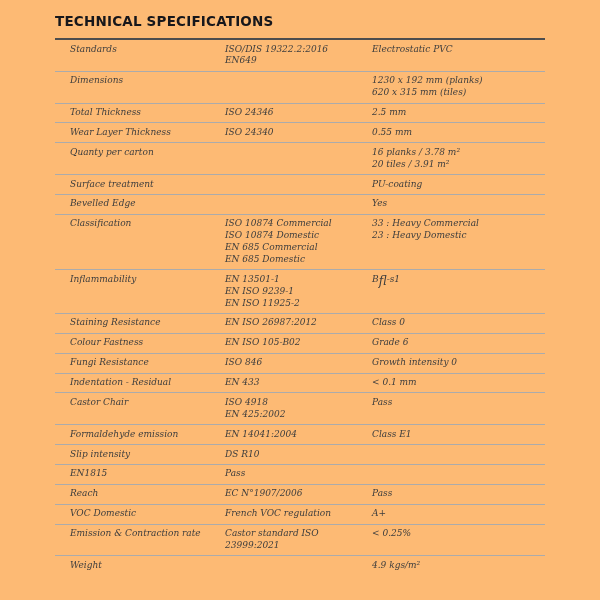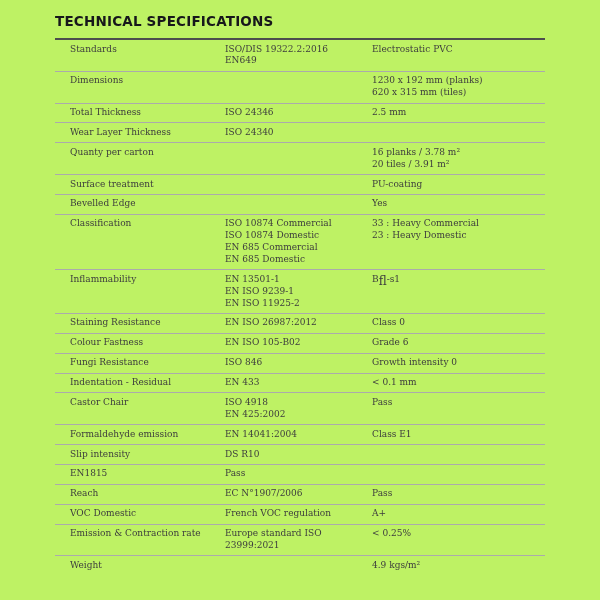--- a/index.html
+++ b/index.html
@@ -1,24 +1,24 @@
 <!DOCTYPE html>
 <html><head>
 <meta charset="utf-8">
 <style>
   html,body{margin:0;padding:0;background:#ffffff;}
-  .page{position:relative;width:600px;height:600px;background:#bef264;overflow:hidden;
+  .page{position:relative;width:600px;height:600px;background:#fdba74;overflow:hidden;
         font-family:"DejaVu Serif", serif;color:#3d3d3d;}
   .content{margin:13px 55px 0 55px;}
   .title{font-family:"DejaVu Sans", sans-serif;font-weight:800;font-size:13.5px;
          letter-spacing:0.2px;color:#17171b;margin:0 0 9px 0;}
   .spec-table{border-top:2px solid #4d4d4d;}
   .row{display:grid;grid-template-columns:155px 147px 1fr;
        padding:3.5px 0 3.5px 15px;border-bottom:1px solid #ababab;
-       font-size:9px;line-height:1.32;}
+       font-size:9px;line-height:1.32;font-style:italic;}
   .row:last-child{border-bottom:none;}
   .cell{white-space:pre-line;}
   .sub{font-size:12px;vertical-align:sub;}
 </style>
 </head>
 <body>
 
 <div class="page">
   <div class="content">
     <h1 class="title">TECHNICAL SPECIFICATIONS</h1>
@@ -38,20 +38,21 @@
 620 x 315 mm (tiles)</div>
       </div>
       <div class="row">
         <div class="cell">Total Thickness</div>
         <div class="cell">ISO 24346</div>
         <div class="cell">2.5 mm</div>
       </div>
       <div class="row">
         <div class="cell">Wear Layer Thickness</div>
         <div class="cell">ISO 24340</div>
+        <div class="cell">0.55 mm</div>
       </div>
       <div class="row">
         <div class="cell">Quanty per carton</div>
         <div class="cell"></div>
         <div class="cell">16 planks / 3.78 m²
 20 tiles / 3.91 m²</div>
       </div>
       <div class="row">
         <div class="cell">Surface treatment</div>
         <div class="cell"></div>
@@ -122,21 +123,21 @@
         <div class="cell">EC N°1907/2006</div>
         <div class="cell">Pass</div>
       </div>
       <div class="row">
         <div class="cell">VOC Domestic</div>
         <div class="cell">French VOC regulation</div>
         <div class="cell">A+</div>
       </div>
       <div class="row">
         <div class="cell">Emission &amp; Contraction rate</div>
-        <div class="cell">Europe standard ISO 23999:2021</div>
+        <div class="cell">Castor standard ISO 23999:2021</div>
         <div class="cell">&lt; 0.25%</div>
       </div>
       <div class="row">
         <div class="cell">Weight</div>
         <div class="cell"></div>
         <div class="cell">4.9 kgs/m²</div>
       </div>
 
     </div>
   </div>

